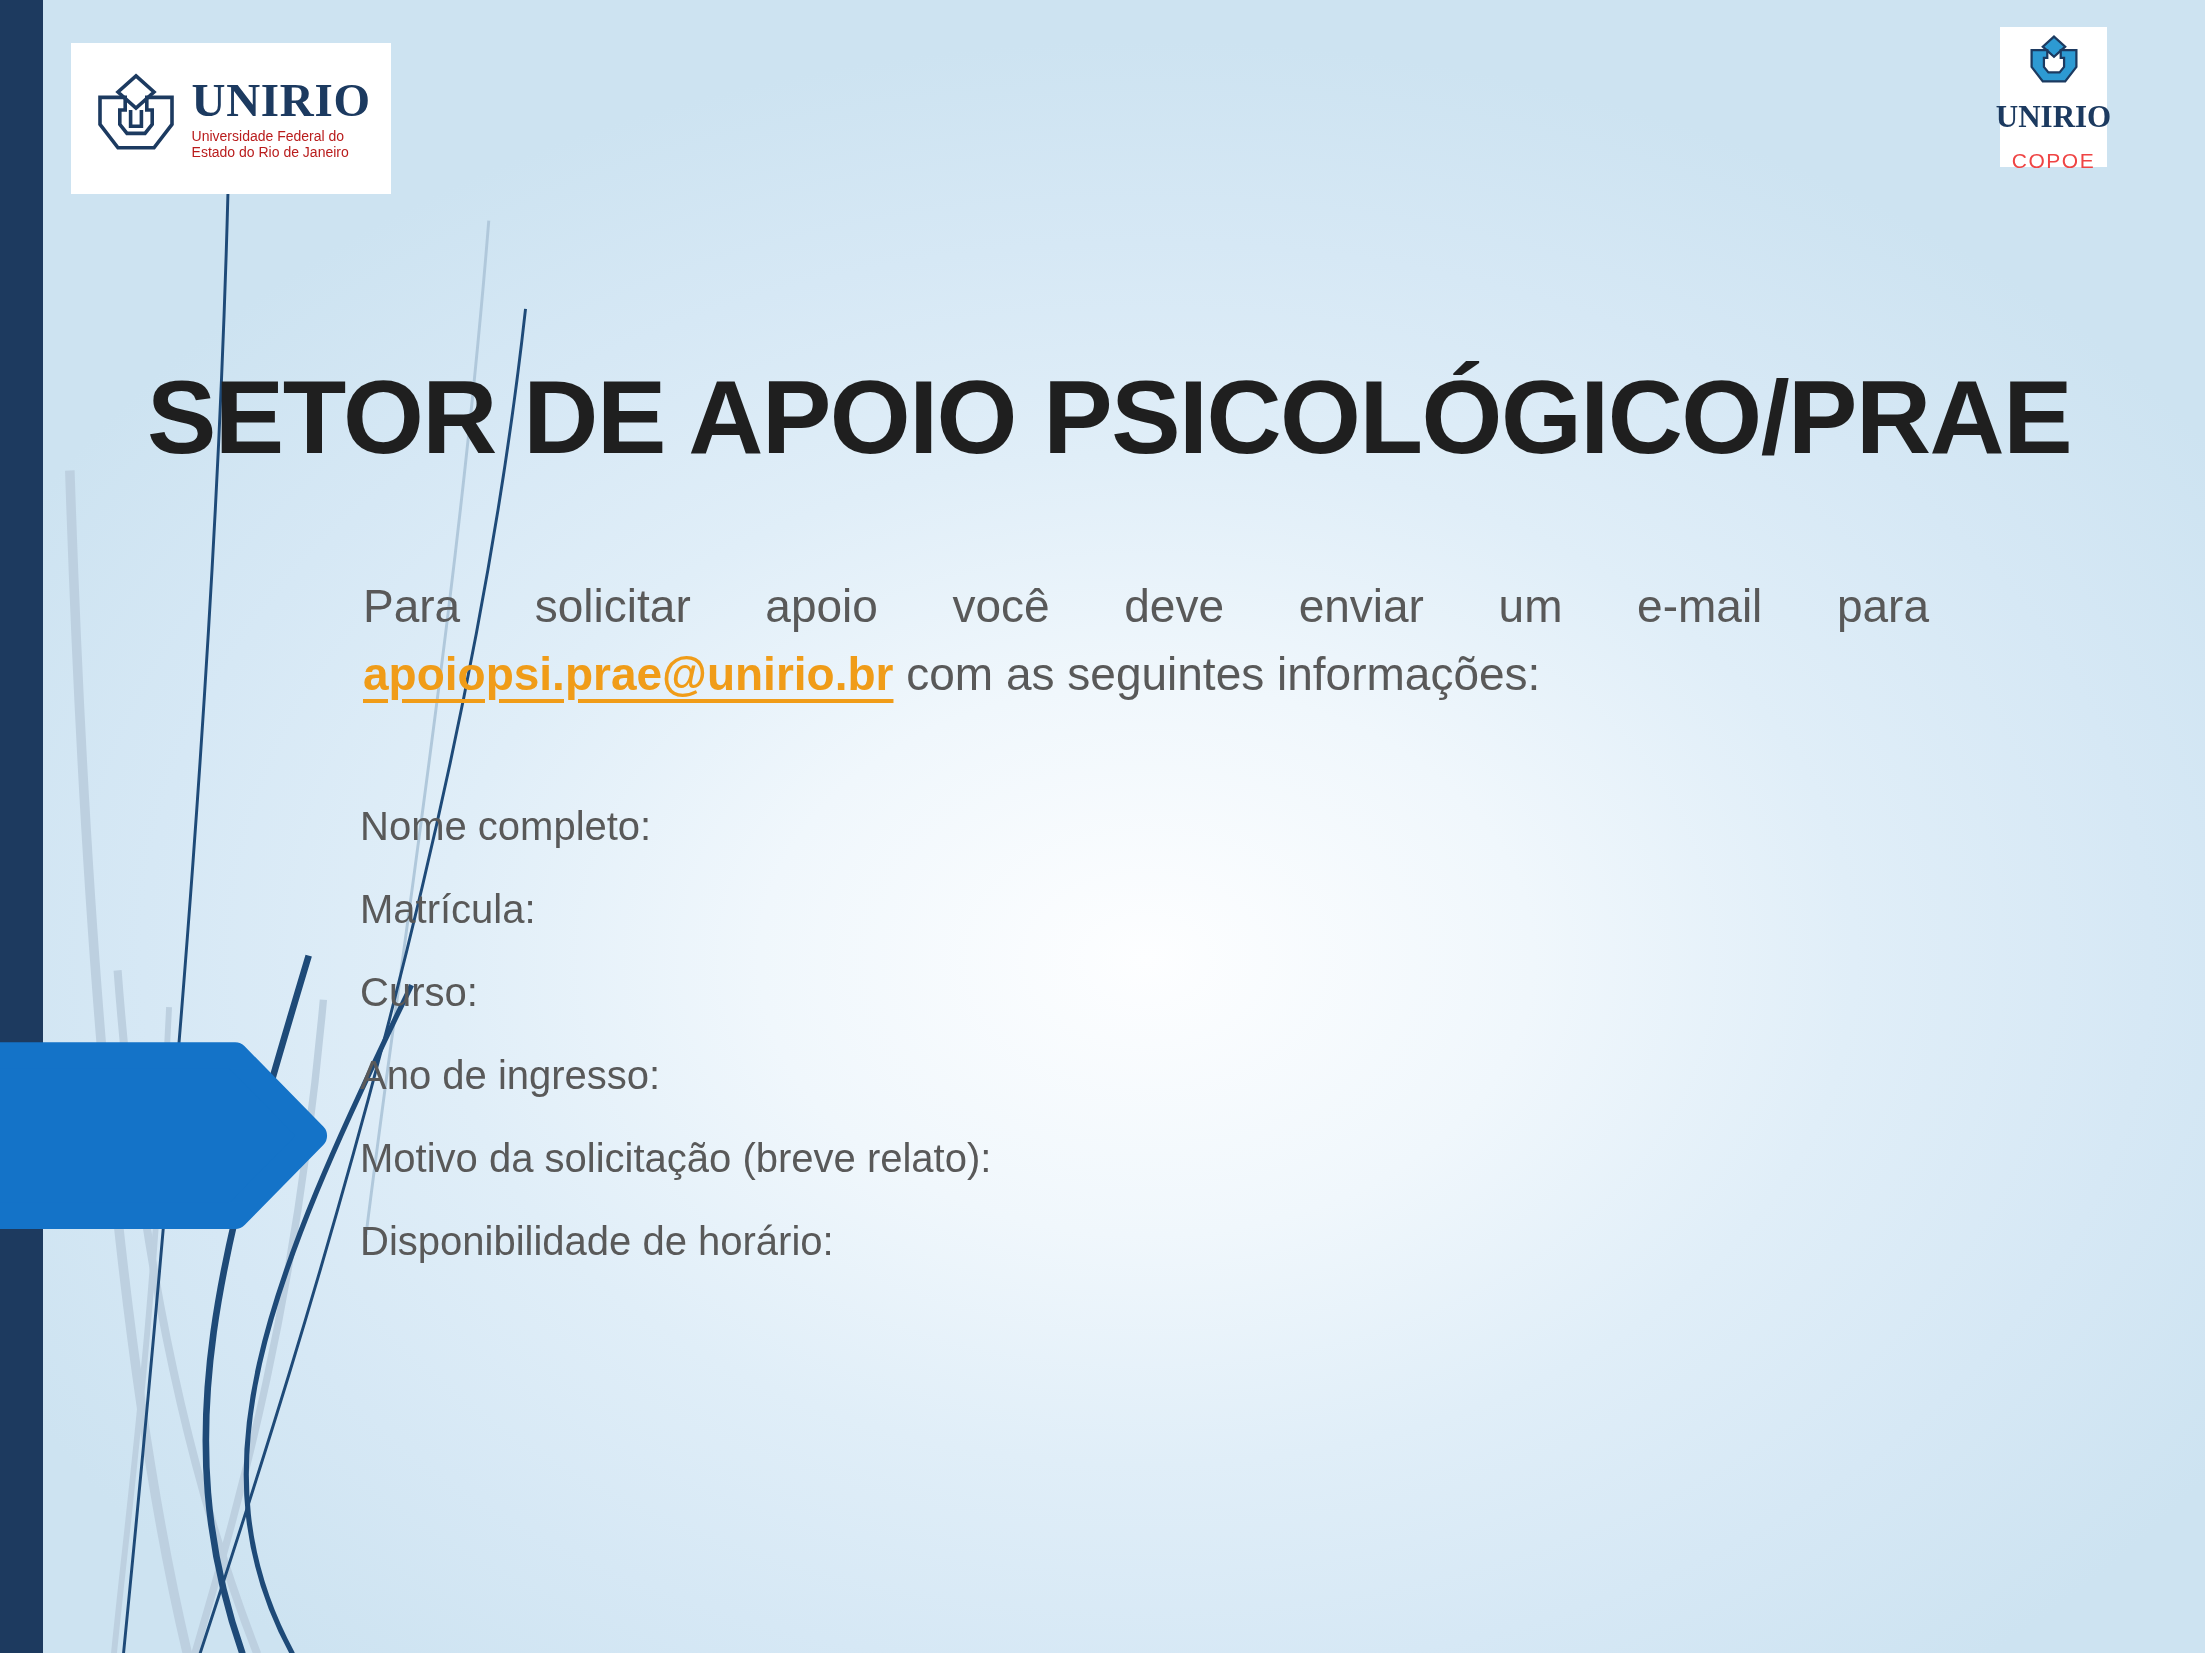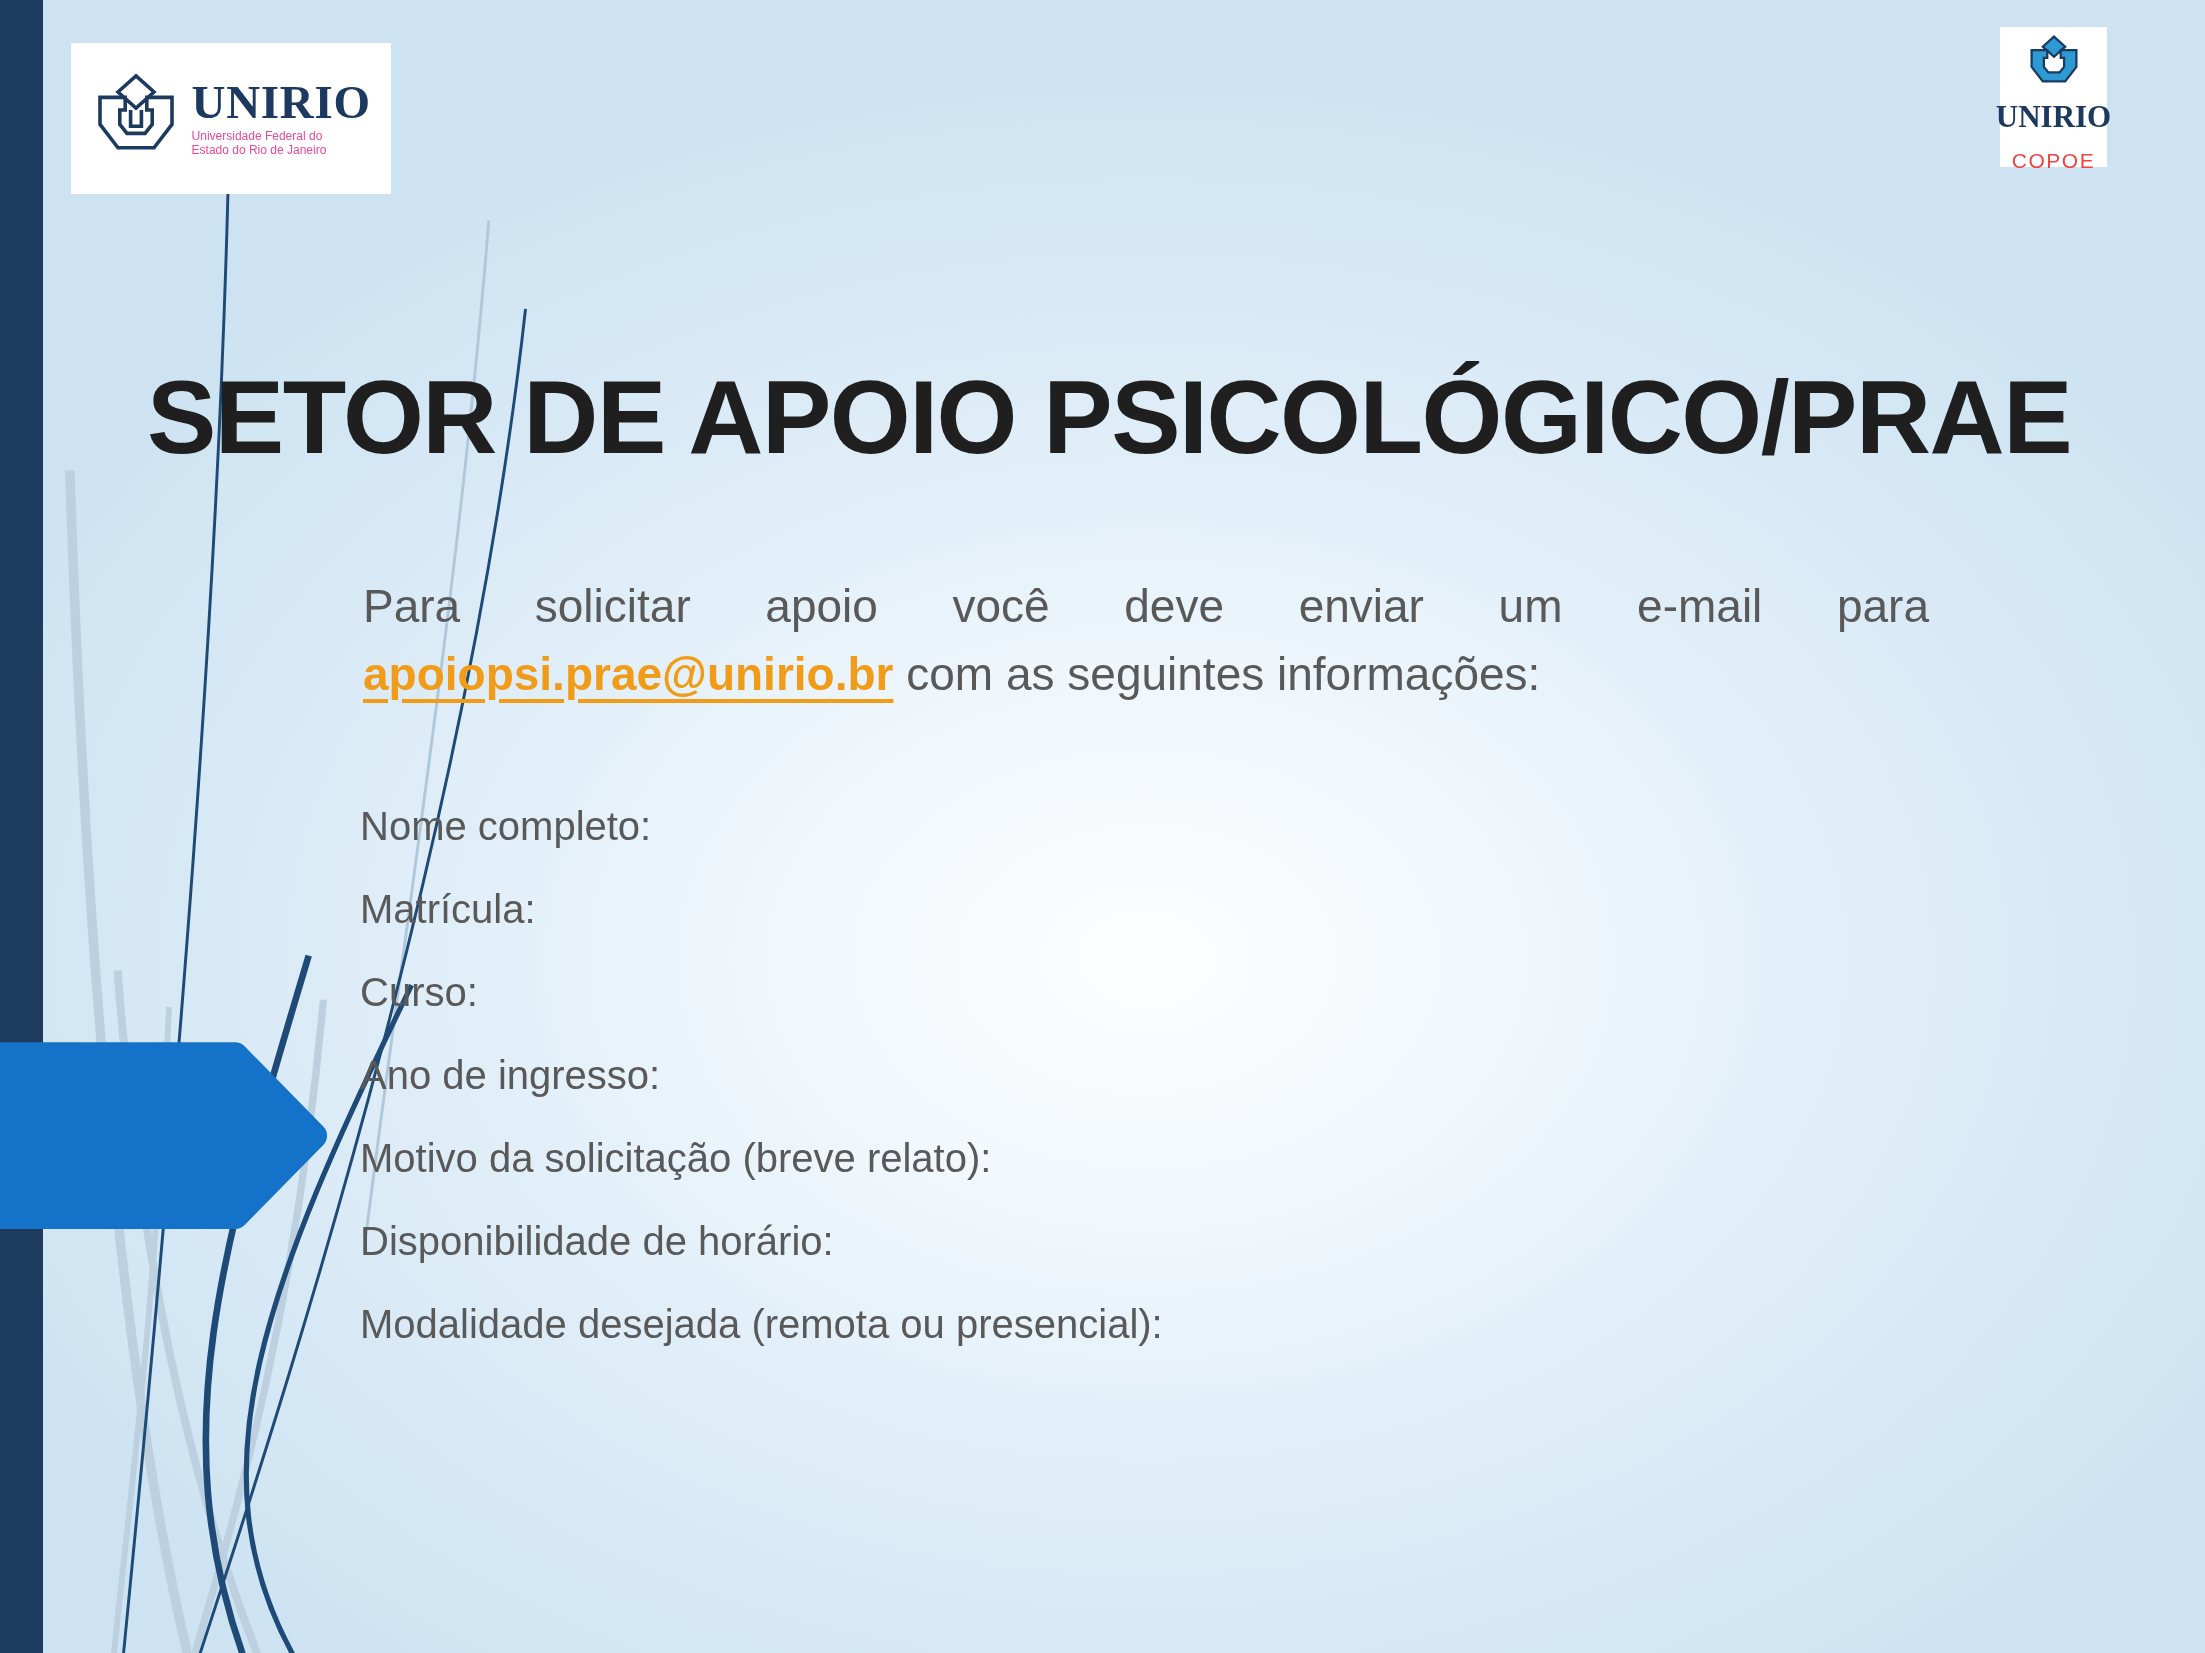--- a/index.html
+++ b/index.html
@@ -20,21 +20,21 @@
   .logo-left{
     position:absolute;left:71px;top:43px;width:320px;height:151px;background:#ffffff;
     display:flex;align-items:center;justify-content:center;gap:10.3px;padding:0 7.4px;box-sizing:border-box;
   }
   .logo-left .emblem{width:90px;height:116px;flex:0 0 auto;}
   .logo-left .text-col{display:flex;flex-direction:column;align-items:flex-start;}
   .wordmark-left{
     font-family:"Liberation Serif",serif;font-weight:bold;font-size:47px;line-height:1;
     color:#1c3a60;letter-spacing:0.7px;
   }
-  .logo-sub{font-size:12px;line-height:1.15;color:#ec4899;margin-top:4.4px;}
+  .logo-sub{font-size:14px;line-height:1.15;color:#b91c1c;margin-top:4.4px;}
 
   .logo-right{
     position:absolute;left:2000px;top:27px;width:107px;height:140px;background:#ffffff;
     display:flex;flex-direction:column;align-items:center;box-sizing:border-box;padding-top:4.4px;
   }
   .logo-right .emblem{width:56px;height:65px;flex:0 0 auto;}
   .wordmark-right{
     font-family:"Liberation Serif",serif;font-weight:bold;font-size:31px;line-height:1;
     color:#1c3a60;margin-top:4.4px;letter-spacing:0px;
   }
@@ -123,17 +123,16 @@
     <div class="intro-line2"><span class="email-link">apoiopsi.prae@unirio.br</span><span> com as seguintes informações:</span></div>
   </div>
 
   <div class="req-list">
     <div class="req-item">Nome completo:</div>
     <div class="req-item">Matrícula:</div>
     <div class="req-item">Curso:</div>
     <div class="req-item">Ano de ingresso:</div>
     <div class="req-item">Motivo da solicitação (breve relato):</div>
     <div class="req-item">Disponibilidade de horário:</div>
-    <div class="req-item">Modalidade desejada (remota ou presencial):</div>
   </div>
 
 </div>
 
 
 </body></html>

